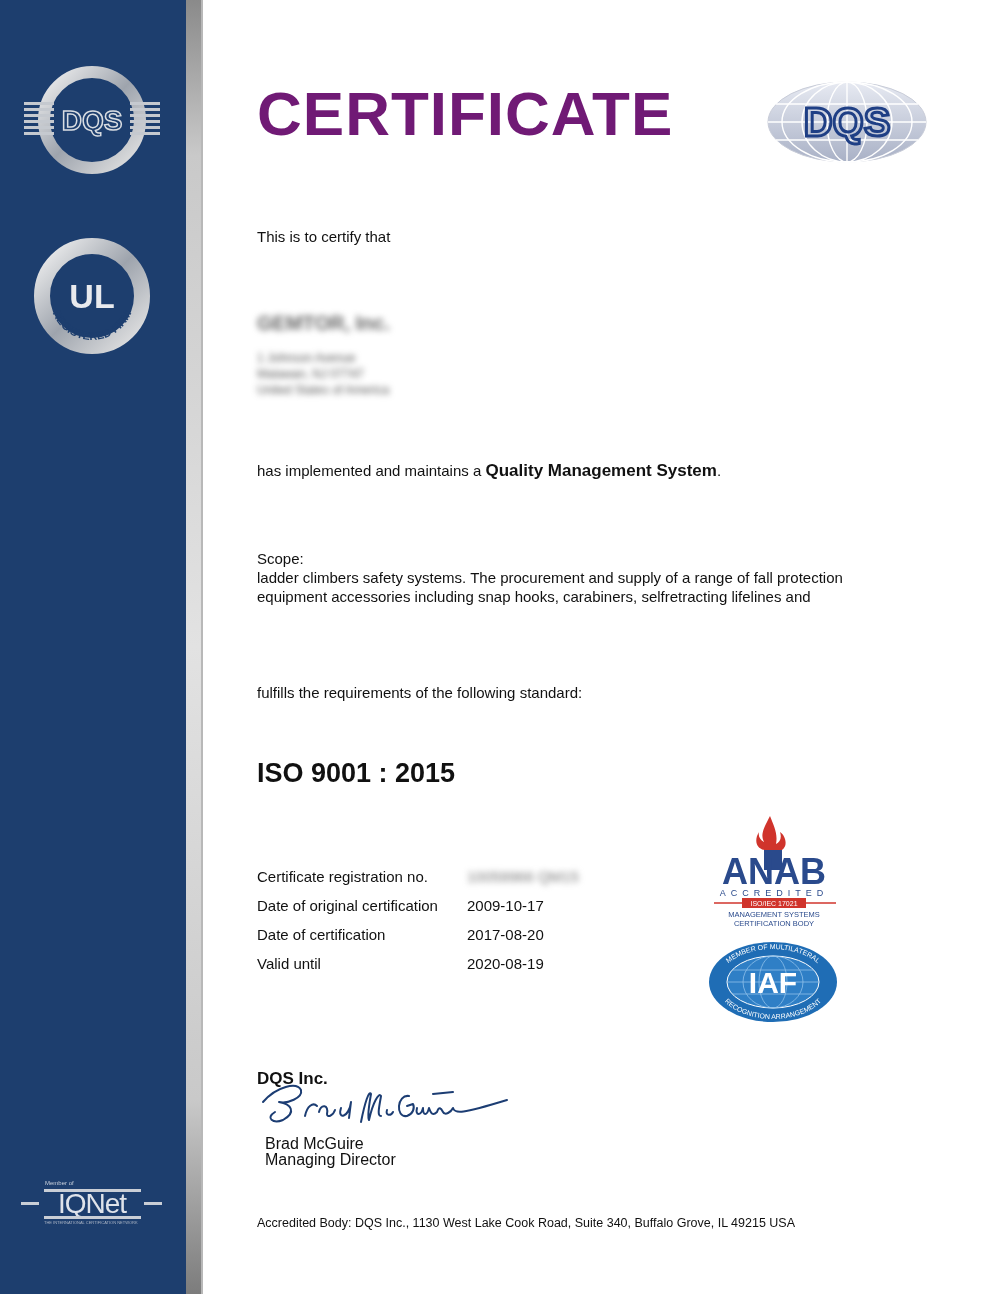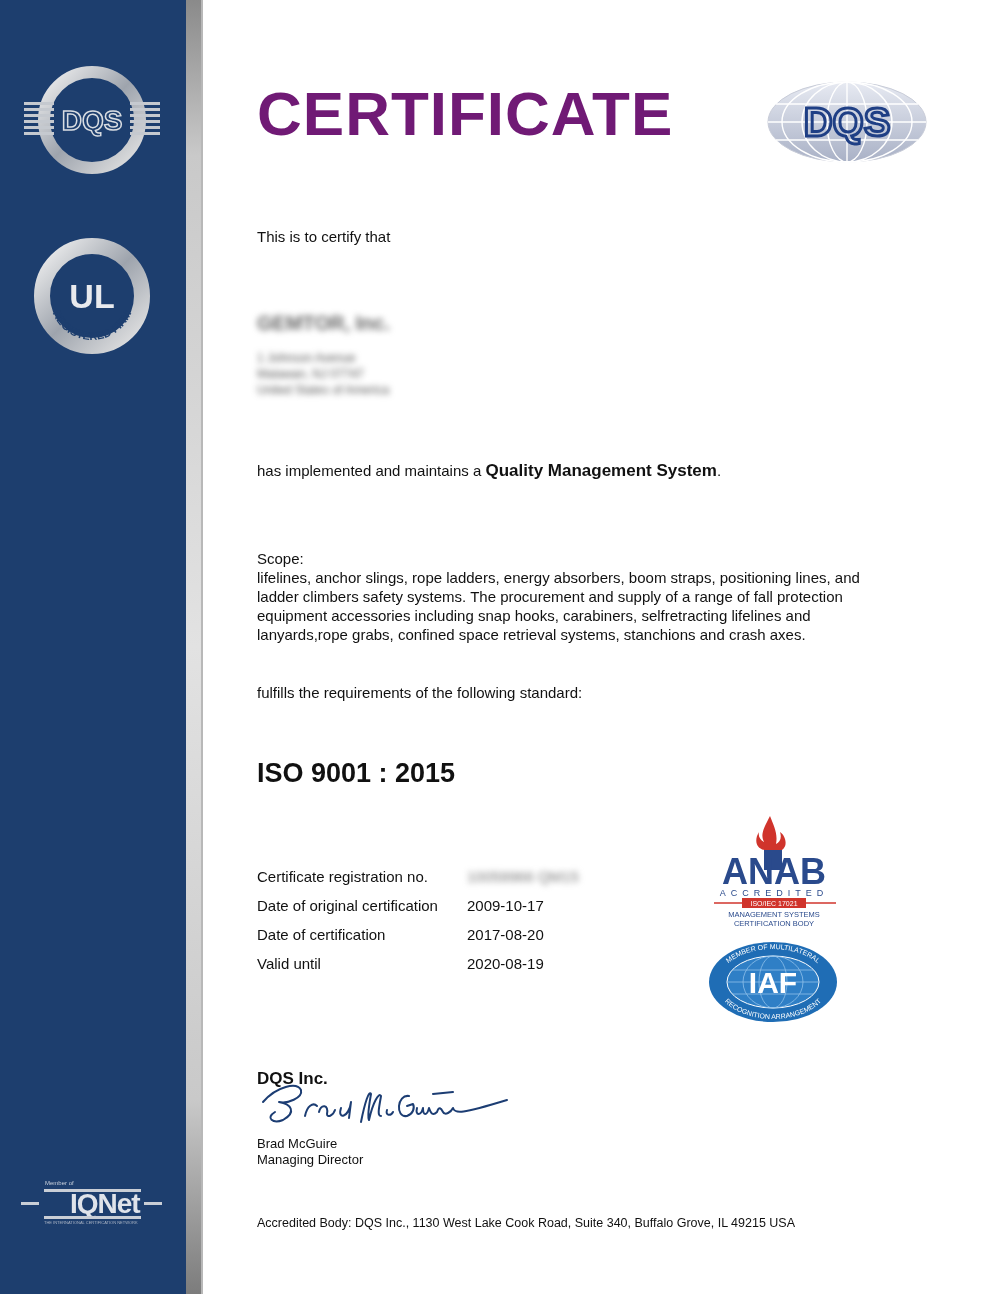--- a/index.html
+++ b/index.html
@@ -14,21 +14,21 @@
   .strip {
     position: absolute; left: 186px; top: 0; width: 15px; height: 1294px;
     background: linear-gradient(to bottom, #8a8a8a 0%, #c9c9c9 12%, #e2e2e2 50%, #c9c9c9 85%, #7c7c7c 100%);
     border-right: 2px solid #b8b8b8;
   }
   .logo { position: absolute; }
   .dqs-ring { left: 22px; top: 60px; width: 140px; height: 120px; }
   .ul-ring { left: 32px; top: 236px; width: 120px; height: 120px; }
   .iqnet { left: 18px; top: 1180px; width: 150px; height: 50px; }
   .iqnet-member { position: absolute; left: 27px; top: 0; font-size: 6px; color: #c8d0dc; }
-  .iqnet-text { position: absolute; left: 52px; top: 8px; font-size: 28px; font-weight: bold; color: #dfe3ea; letter-spacing: -1px; }
+  .iqnet-text { position: absolute; left: 40px; top: 8px; font-size: 28px; font-weight: normal; color: #dfe3ea; letter-spacing: -1px; }
   .iqnet-bar { position: absolute; height: 3px; background: #c9ced6; }
   .iqnet-sub { position: absolute; left: 26px; top: 40px; font-size: 4px; color: #aab4c4; white-space: nowrap; }
 
   .content { position: absolute; left: 257px; top: 0; width: 700px; }
   .title { position: absolute; left: 0; top: 78px; font-size: 62px; font-weight: bold; letter-spacing: 1px; color: #701a75; }
   .dqs-globe { position: absolute; left: 509px; top: 80px; width: 162px; height: 84px; }
   .text { position: absolute; font-size: 15px; color: #111; line-height: 19px; }
   .blurred { filter: blur(3px); color: #555; }
   .qms { font-size: 17px; font-weight: bold; }
   .iso { position: absolute; left: 0; top: 758px; font-size: 27px; font-weight: bold; color: #111; }
@@ -123,24 +123,22 @@
     <div>Matawan, NJ 07747</div>
     <div>United States of America</div>
   </div>
 
   <div class="text" style="left:0; top:461px; white-space:nowrap;">
     <span>has implemented and maintains a </span><span class="qms">Quality Management System</span><span>.</span>
   </div>
 
   <div class="text" style="left:0; top:549px; white-space:nowrap;">
     <div>Scope:</div>
-    <div>lifelines, anchor slings, rope ladders, energy absorbers, boom straps, positioning lines, and</div>
     <div>ladder climbers safety systems. The procurement and supply of a range of fall protection</div>
     <div>equipment accessories including snap hooks, carabiners, selfretracting lifelines and</div>
-    <div>lanyards,rope grabs, confined space retrieval systems, stanchions and crash axes.</div>
   </div>
 
   <div class="text" style="left:0; top:683px; white-space:nowrap;">
     <div>fulfills the requirements of the following standard:</div>
   </div>
 
   <div class="iso">ISO 9001 : 2015</div>
 
   <div class="row" style="top:868px;">
     <span class="label">Certificate registration no.</span>
@@ -187,19 +185,19 @@
     <text font-family="Liberation Sans, sans-serif" font-size="7" fill="#ffffff"><textPath href="#iafTop" startOffset="50%" text-anchor="middle">MEMBER OF MULTILATERAL</textPath></text>
     <text font-family="Liberation Sans, sans-serif" font-size="7" fill="#ffffff"><textPath href="#iafBot" startOffset="50%" text-anchor="middle">RECOGNITION ARRANGEMENT</textPath></text>
   </svg>
 
   <div class="company">DQS Inc.</div>
 
   <svg class="sig" viewBox="0 0 260 60">
     <path d="M6 30 C20 14 40 10 44 18 C46 26 30 32 22 30 C34 32 40 40 26 48 C16 52 8 46 18 40 M48 44 C50 34 56 30 60 34 M62 40 C64 32 72 32 70 42 C70 46 76 44 78 38 M84 36 C80 48 92 46 94 30 L92 46 M104 50 C108 30 112 18 114 22 C112 34 110 44 112 48 C116 30 122 20 124 24 C122 36 120 44 124 44 M130 38 C128 44 134 44 136 40 M152 24 C140 22 138 46 150 44 C156 42 158 36 156 32 L150 34 M160 36 C158 44 164 44 166 36 C166 44 170 44 172 36 C174 42 176 44 180 40 C182 34 184 36 186 40 C188 44 194 40 196 36 C198 42 204 42 250 28 M176 22 L196 20" fill="none" stroke="#1c3d73" stroke-width="2" stroke-linecap="round" stroke-linejoin="round"></path>
   </svg>
 
-  <div class="text" style="left:0; top:1136px; font-size:13px; line-height:16px;">
+  <div class="text" style="left:8px; top:1136px; font-size:16px; line-height:16px;">
     <div>Brad McGuire</div>
     <div>Managing Director</div>
   </div>
 
   <div class="footer">Accredited Body: DQS Inc., 1130 West Lake Cook Road, Suite 340, Buffalo Grove, IL 49215 USA</div>
 </div>
 
 </body></html>

